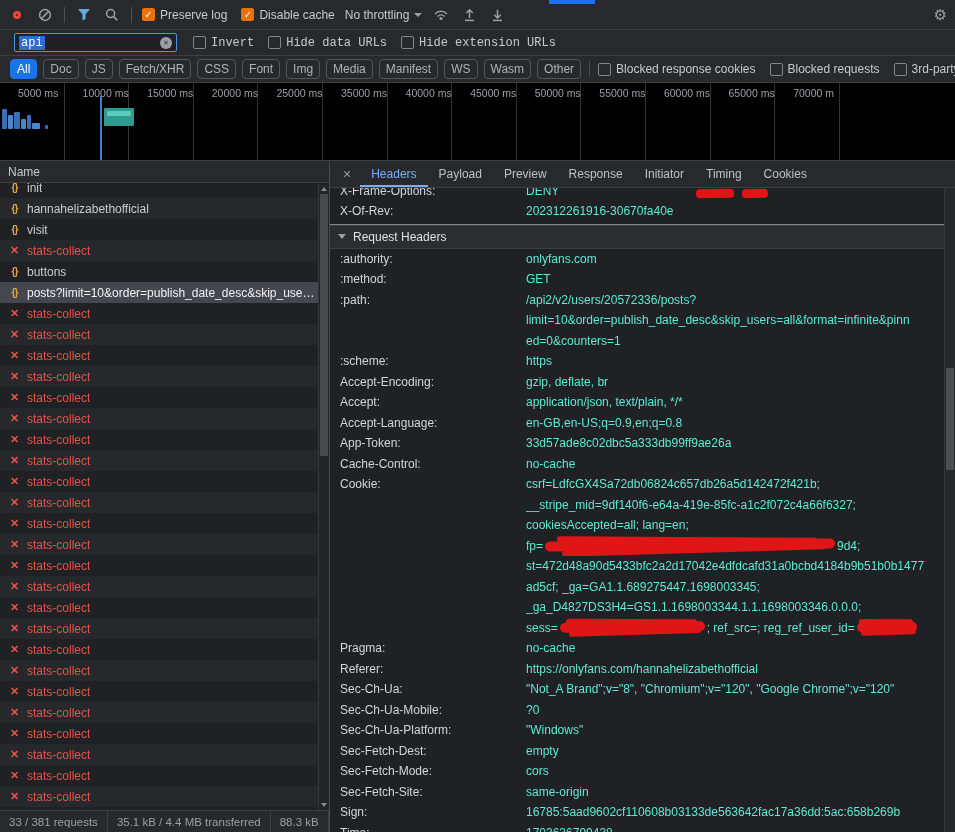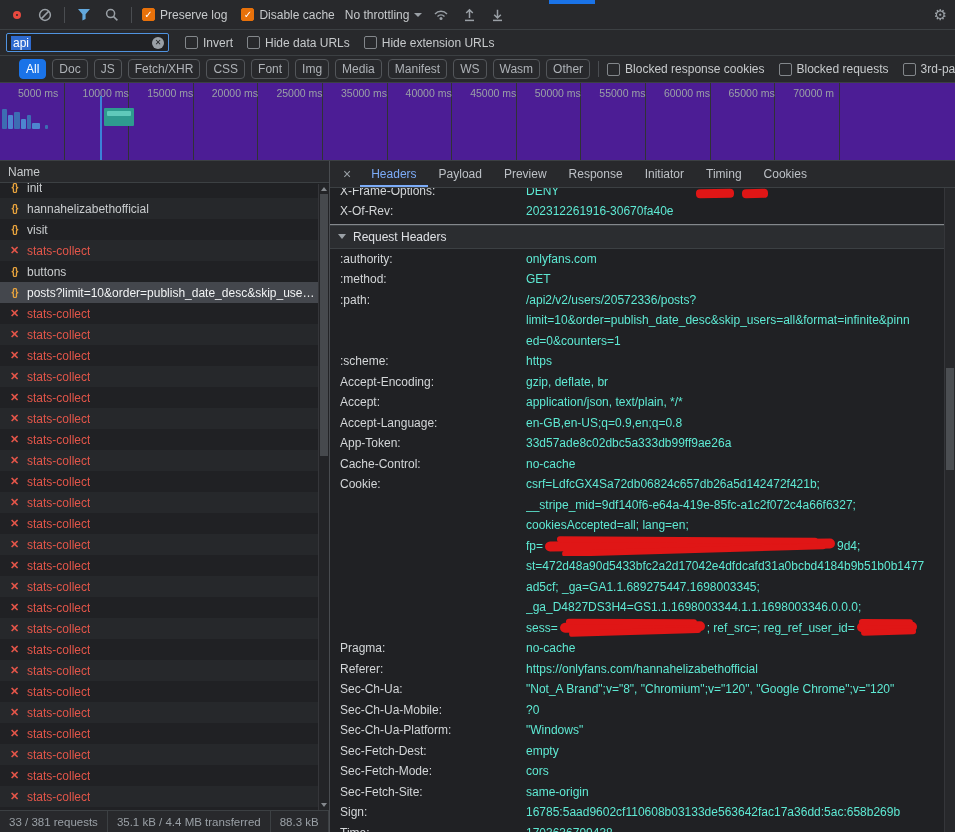--- a/index.html
+++ b/index.html
@@ -15,34 +15,34 @@
   .cb-group { display:inline-flex; align-items:center; gap:14px; }
   .tb-check { display:inline-flex; align-items:center; gap:5px; color:#c7cacc; white-space:nowrap; }
   .cb { width:13px; height:13px; border:1px solid #83878b; border-radius:2px; font-size:10px; line-height:11px; text-align:center; color:transparent; flex:none; }
   .cb.checked { background:#e8710a; border-color:#e8710a; color:#fff; }
   .throttle { display:inline-flex; align-items:center; gap:5px; color:#c7cacc; white-space:nowrap; }
   .caret { width:0; height:0; border-left:4px solid transparent; border-right:4px solid transparent; border-top:4px solid #9aa0a6; }
   .gear { margin-left:auto; color:#9aa0a6; font-size:15px; line-height:15px; }
   .blue-strip { position:absolute; left:549px; top:0; width:46px; height:4px; background:#1a73e8; }
 
   
-  .filter-row { flex:none; height:26px; background:#28292c; border-bottom:1px solid #3c4043; display:flex; align-items:center; gap:16px; padding:0 6px; }
+  .filter-row { flex:none; height:26px; background:#28292c; border-bottom:1px solid #3c4043; display:flex; align-items:center; gap:16px; padding:0 14px;font-family:Liberation Mono, monospace; }
   .filter-input { width:163px; height:19px; border:1px solid #5093e0; border-radius:2px; background:#202124; display:flex; align-items:center; padding:0 4px; gap:4px; }
   .filter-text { background:#2f6bd0; color:#fff; padding:0 2px; }
   .fi-spacer { flex:1; }
   .clear-ic { width:12px; height:12px; border-radius:50%; background:#9aa0a6; color:#202124; font-size:8px; line-height:12px; text-align:center; flex:none; }
 
   
-  .chips-row { flex:none; height:27px; background:#28292c; border-bottom:1px solid #3c4043; display:flex; align-items:center; gap:8px; padding:0 19px; }
+  .chips-row { flex:none; height:27px; background:#28292c; border-bottom:1px solid #3c4043; display:flex; align-items:center; gap:8px; padding:0 10px; }
   .chips { display:inline-flex; align-items:center; gap:6px; }
   .chip { border:1px solid #53565a; border-radius:4px; padding:2px 6px; color:#aeb2b7; white-space:nowrap; }
   .chip.active { background:#1a73e8; border-color:#1a73e8; color:#fff; }
 
   
-  .timeline { flex:none; height:78px; background:#4c1d95; border-bottom:1px solid #3c4043; position:relative; overflow:hidden; }
+  .timeline { flex:none; height:78px; background:#000000; border-bottom:1px solid #3c4043; position:relative; overflow:hidden; }
   .tl-cells { display:flex; height:100%; }
   .tl-cell { width:64.6px; flex:none; border-right:1px solid #303236; color:#9aa0a6; font-size:10.5px; padding:4px 0 0 18px; white-space:nowrap; }
   .tl-bar { position:absolute; border-radius:1px; }
   .tl-marker { position:absolute; left:100px; top:13px; bottom:0; width:2px; background:#3b82d8; }
 
   
   .main { flex:1; display:flex; min-height:0; }
 
   .left { width:330px; flex:none; display:flex; flex-direction:column; border-right:1px solid #494c50; background:#202124; position:relative; }
   .left-header { flex:none; height:22px; background:#28292c; border-bottom:1px solid #3c4043; color:#c7cacc; display:flex; align-items:center; padding-left:8px; }

